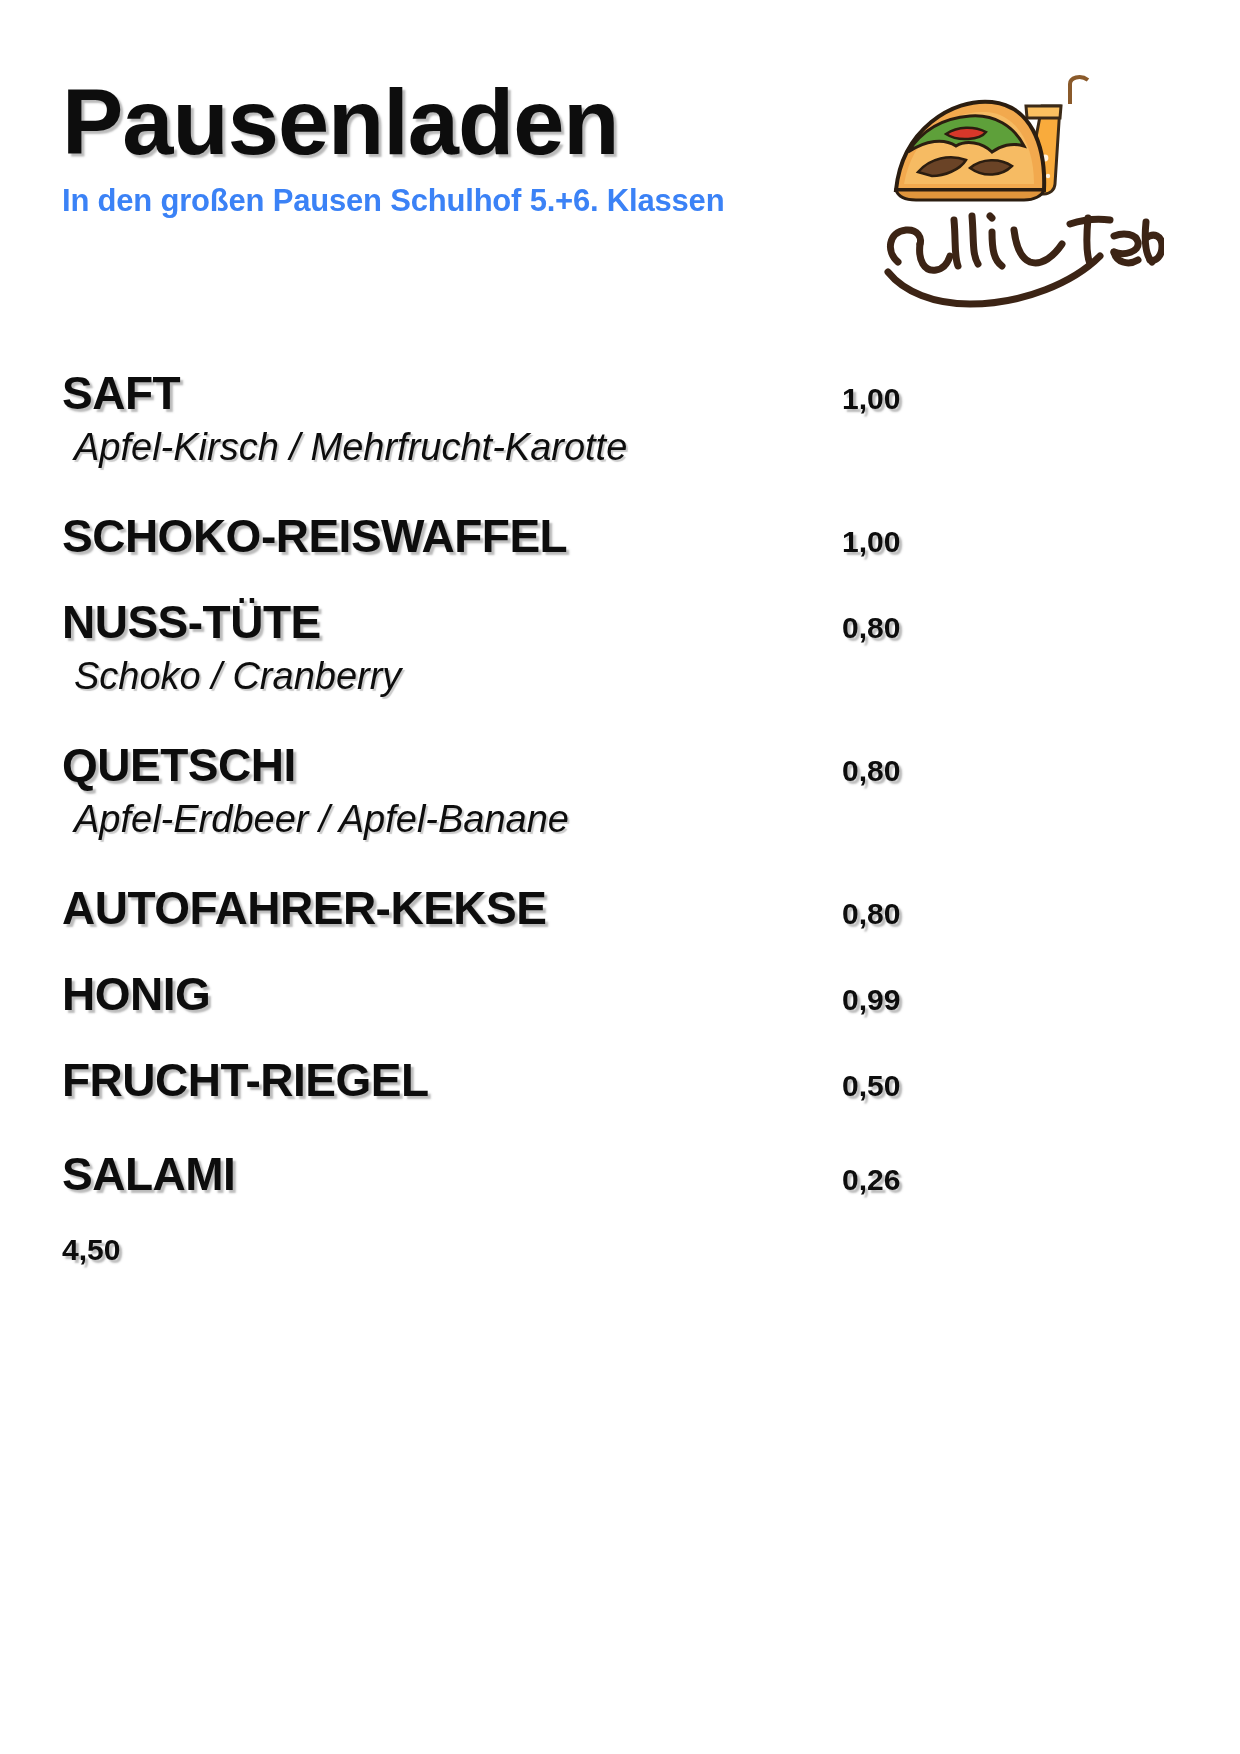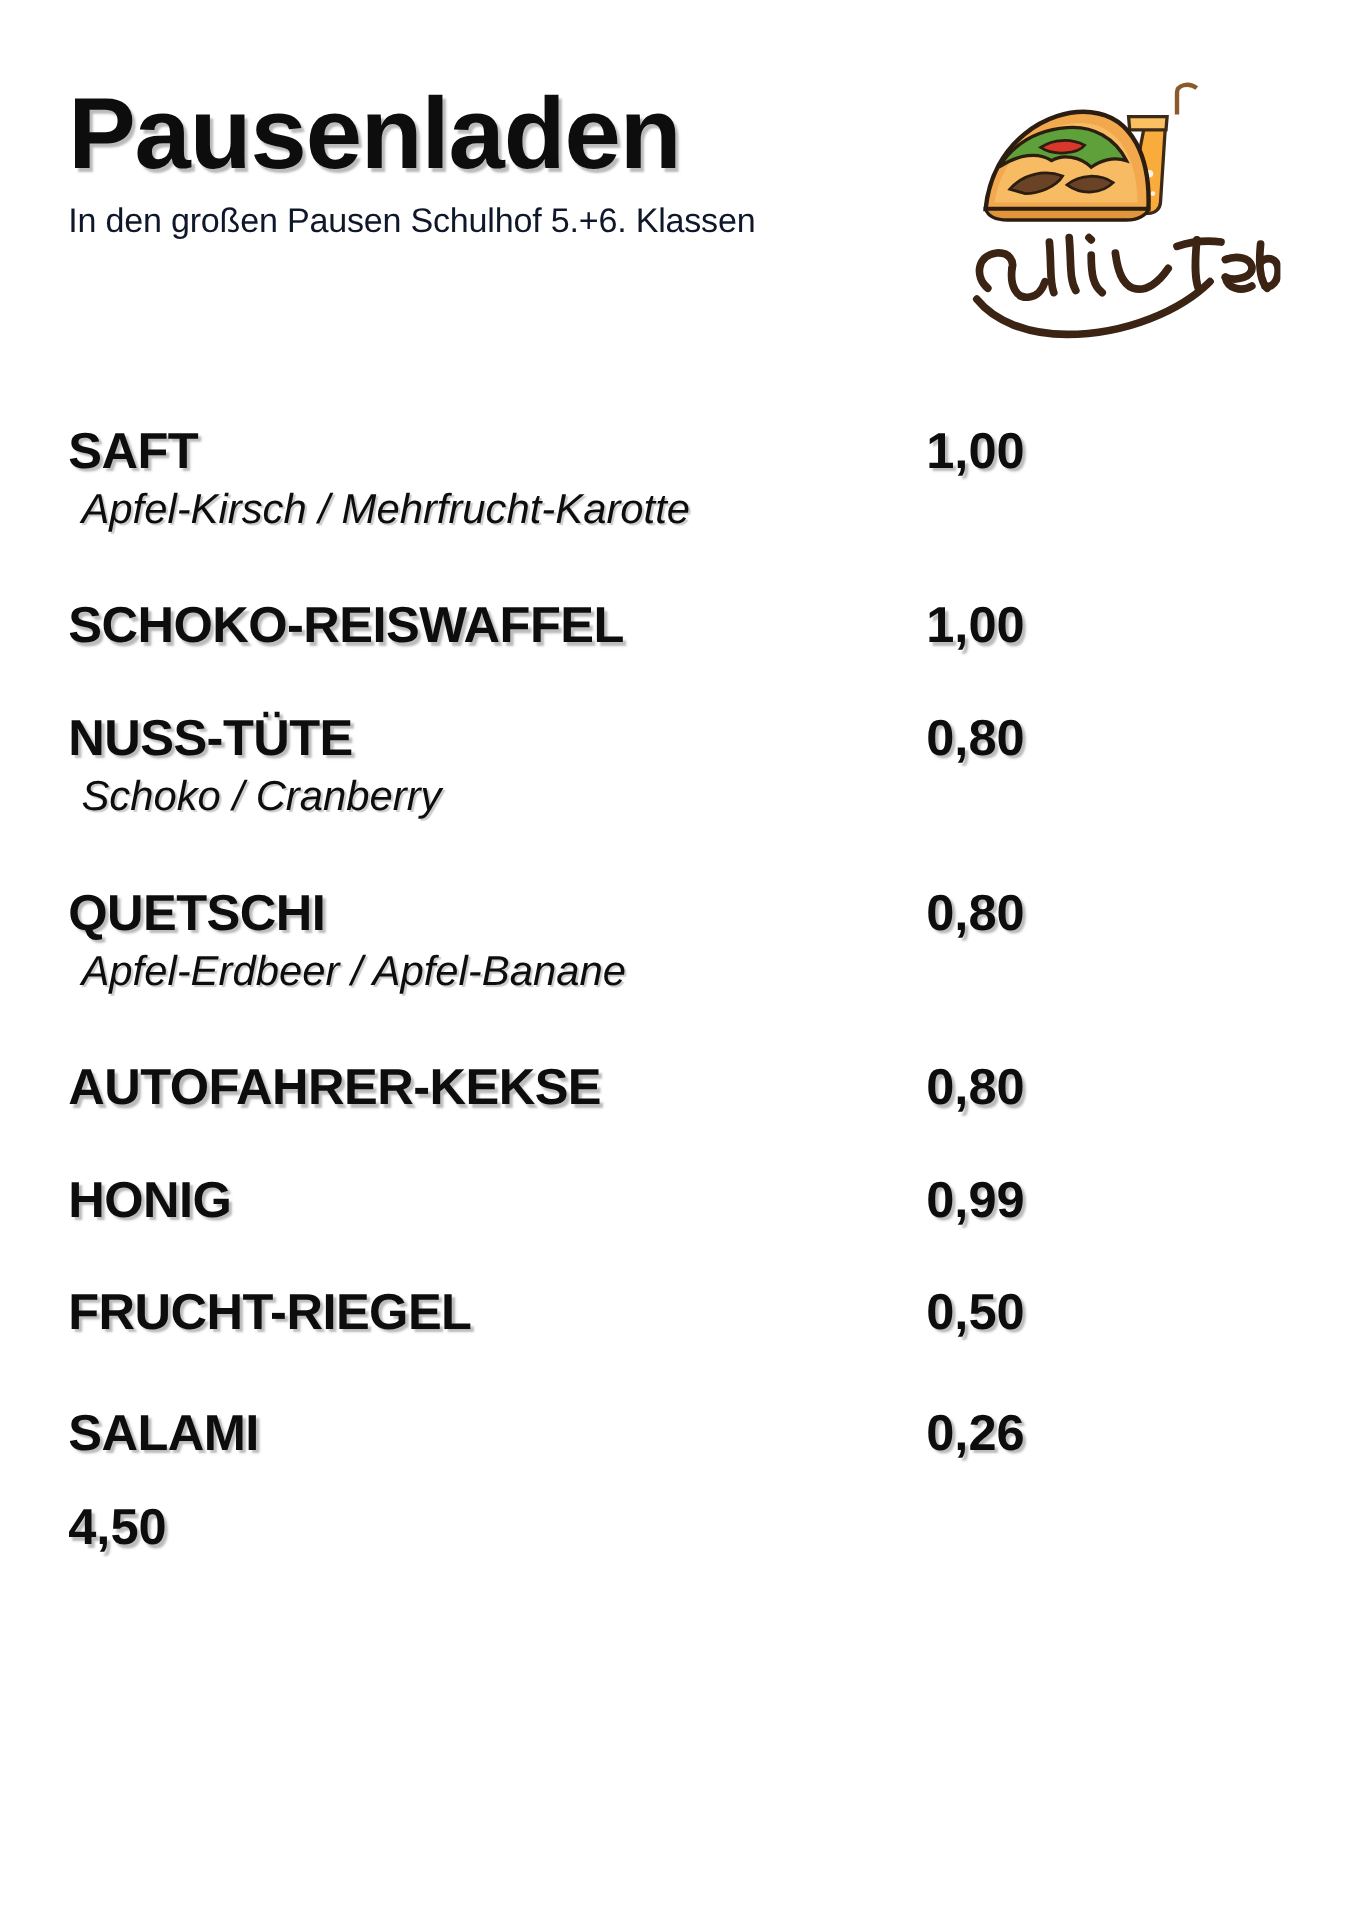--- a/index.html
+++ b/index.html
@@ -32,24 +32,24 @@
   .title {
     font-size: 92px;
     font-weight: bold;
     letter-spacing: -1px;
     line-height: 1.05;
     margin: 14px 0 0 0;
     text-shadow: 3px 3px 2px rgba(130,130,130,0.55);
   }
   .subtitle {
     font-size: 31px;
-    font-weight: 400;
+    font-weight: 700;
     margin-top: 12px;
     letter-spacing: -0.2px;
-    color: #0f172a;
+    color: #3b82f6;
   }
 
   
   .logo {
     position: absolute;
     top: -8px;
     right: 6px;
     width: 290px;
     height: 250px;
   }
@@ -67,24 +67,23 @@
     align-items: baseline;
     justify-content: flex-start;
   }
   .item-name {
     font-size: 46px;
     font-weight: bold;
     letter-spacing: -0.5px;
     text-shadow: 3px 3px 2px rgba(120,120,120,0.5);
     flex: 0 0 auto;
     width: 780px;
-    margin-top: 16px;
   }
   .item-price {
-    font-size: 46px;
+    font-size: 30px;
     font-weight: bold;
     text-shadow: 3px 3px 2px rgba(120,120,120,0.5);
     white-space: nowrap;
     letter-spacing: 0px;
   }
   .item-desc {
     font-size: 38px;
     font-style: italic;
     font-weight: 500;
     margin: 6px 0 0 12px;

